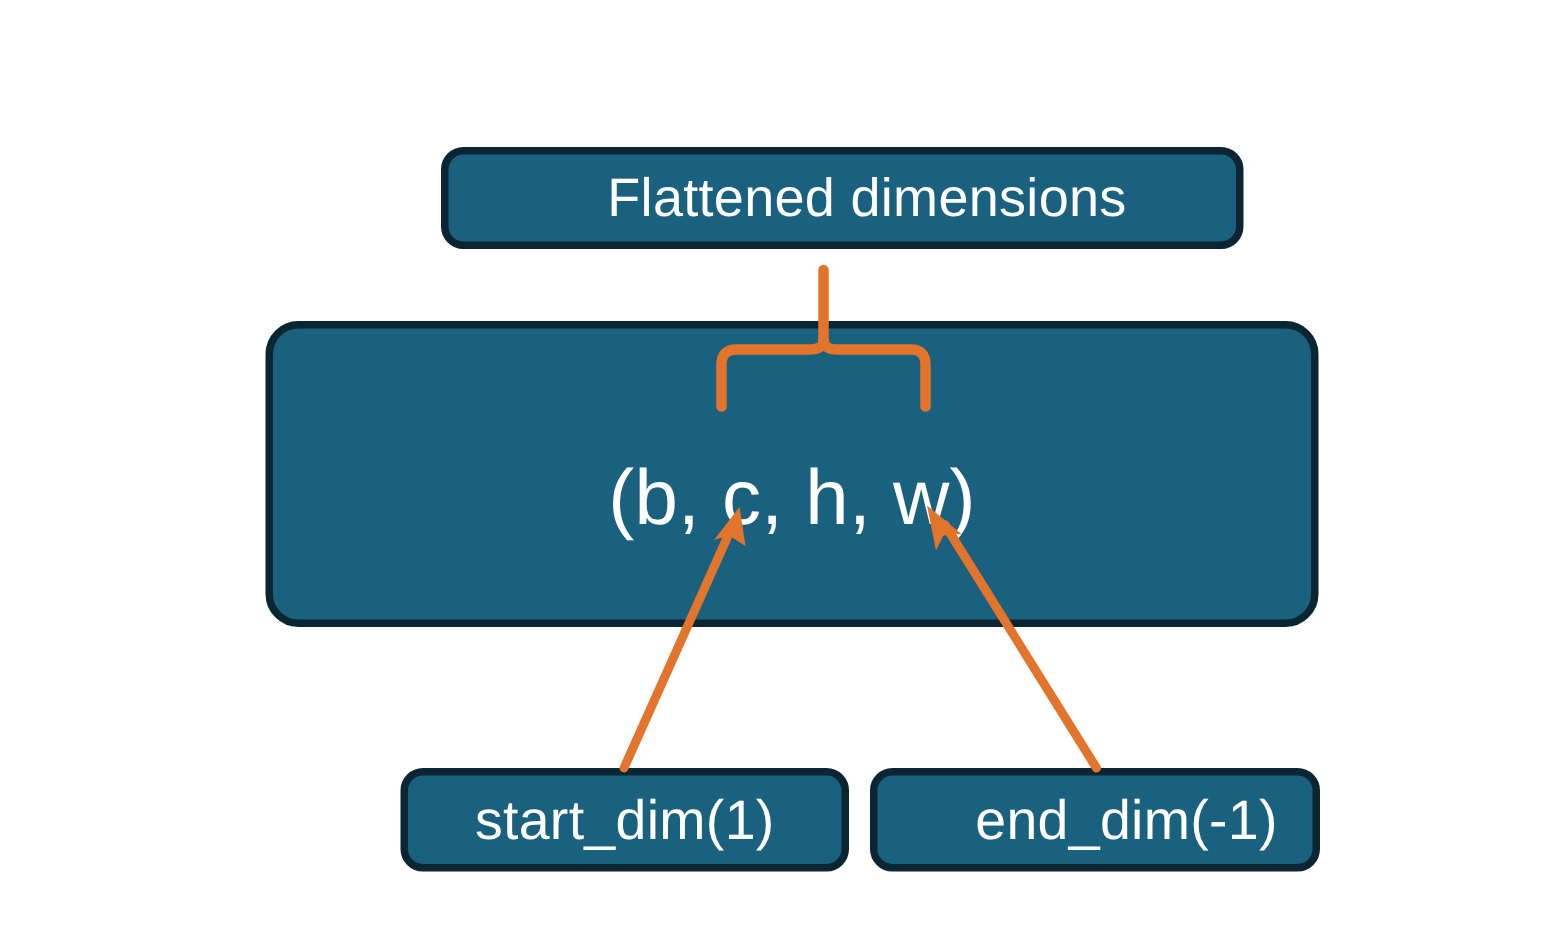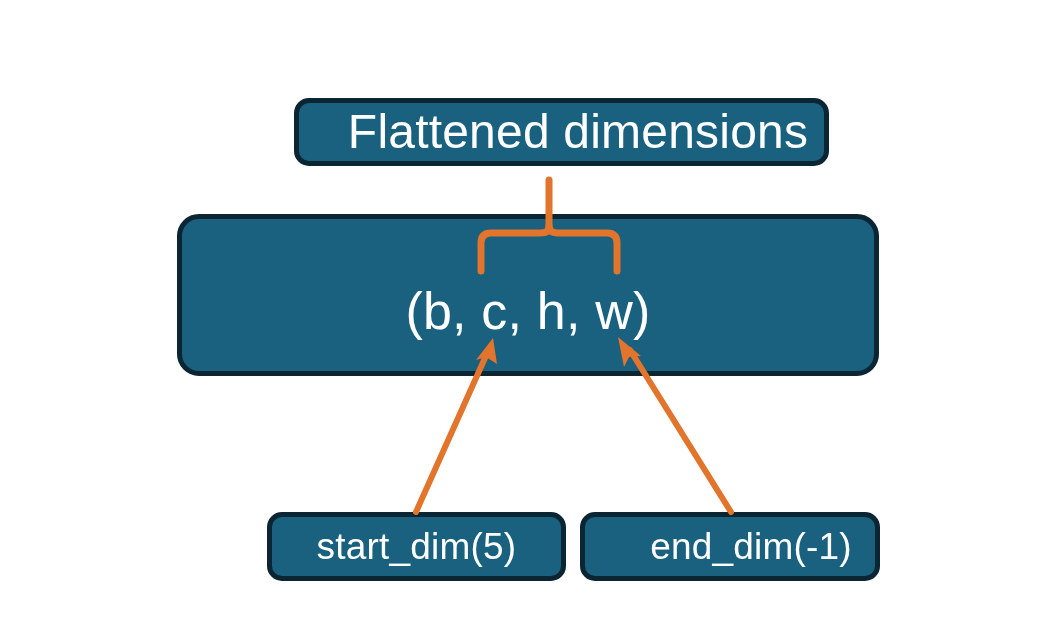--- a/index.html
+++ b/index.html
@@ -33,28 +33,28 @@
     z-index: 2;
   }
   #node-flattened {
     left: 294px;
     top: 98px;
     width: 535px;
     height: 68px;
     border-radius: 15px;
   }
   #node-flattened .node-label {
-    font-size: 48px;
+    font-size: 36px;
     margin-left: 33px;
   }
   #node-shape {
     left: 177px;
     top: 214px;
     width: 702px;
-    height: 162px;
+    height: 204px;
     border-radius: 22px;
   }
   #node-shape .node-label {
     font-size: 52px;
     position: relative;
     top: 16px;
   }
   #node-start-dim {
     left: 267px;
     top: 512px;
@@ -96,21 +96,21 @@
 
   <div class="node" id="node-flattened">
     <span class="node-label">Flattened dimensions</span>
   </div>
 
   <div class="node" id="node-shape">
     <span class="node-label">(b, c, h, w)</span>
   </div>
 
   <div class="node" id="node-start-dim">
-    <span class="node-label">start_dim(5)</span>
+    <span class="node-label">start_dim(1)</span>
   </div>
 
   <div class="node" id="node-end-dim">
     <span class="node-label">end_dim(-1)</span>
   </div>
 
   <svg id="connectors" viewBox="0 0 1038 632">
 
     <g>
       <path d="M 481 271

